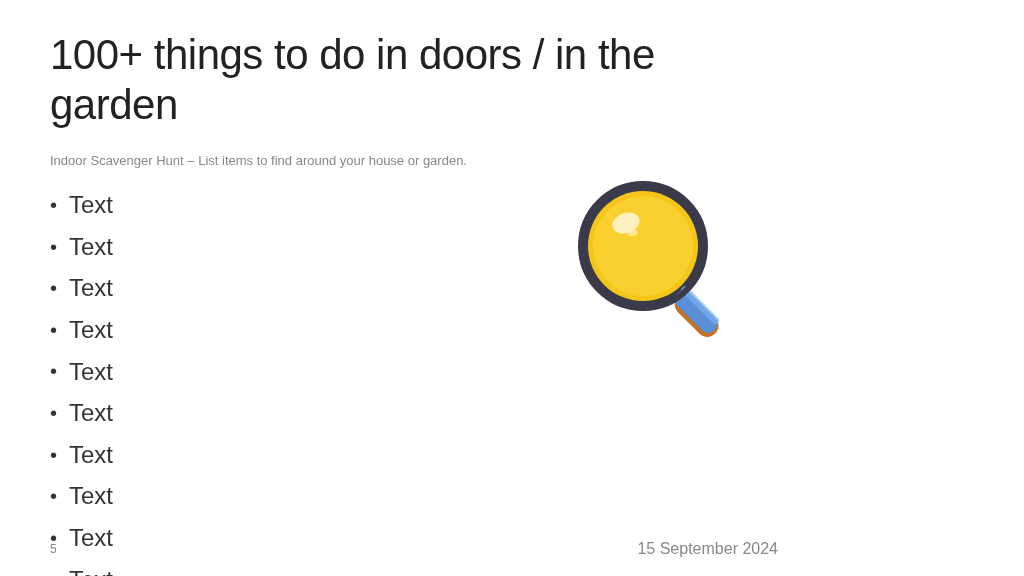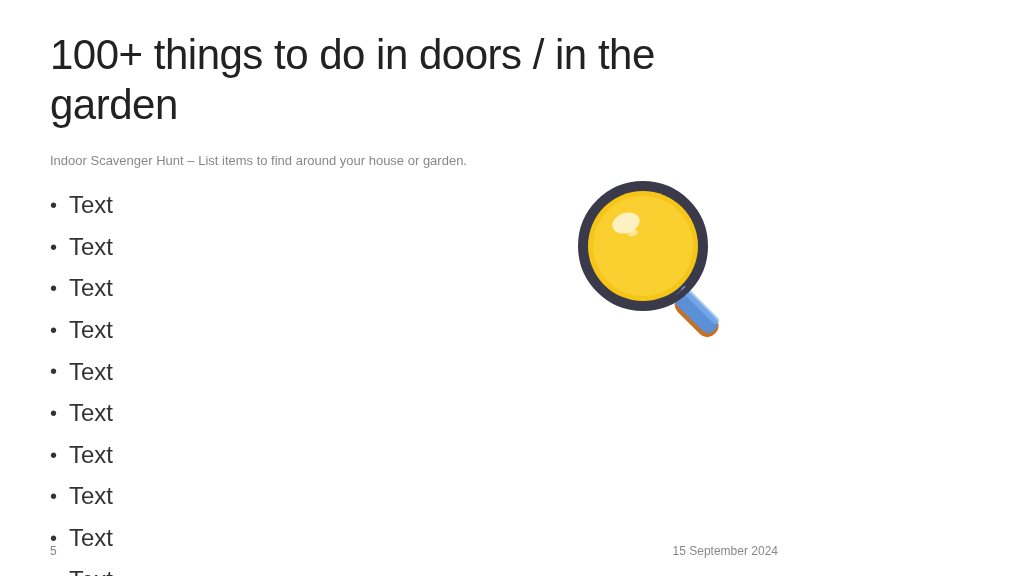--- a/index.html
+++ b/index.html
@@ -100,21 +100,21 @@
       justify-content: space-between;
       padding: 0 50px;
     }
 
     .page-number {
       font-size: 12px;
       color: #888888;
     }
 
     .footer-date {
-      font-size: 12px;
+      font-size: 16px;
       color: #888888;
     }
   </style>
 </head>
 <body>
 
 <div class="slide">
 
   <h1 class="title">100+ things to do in doors / in the garden</h1>
 

